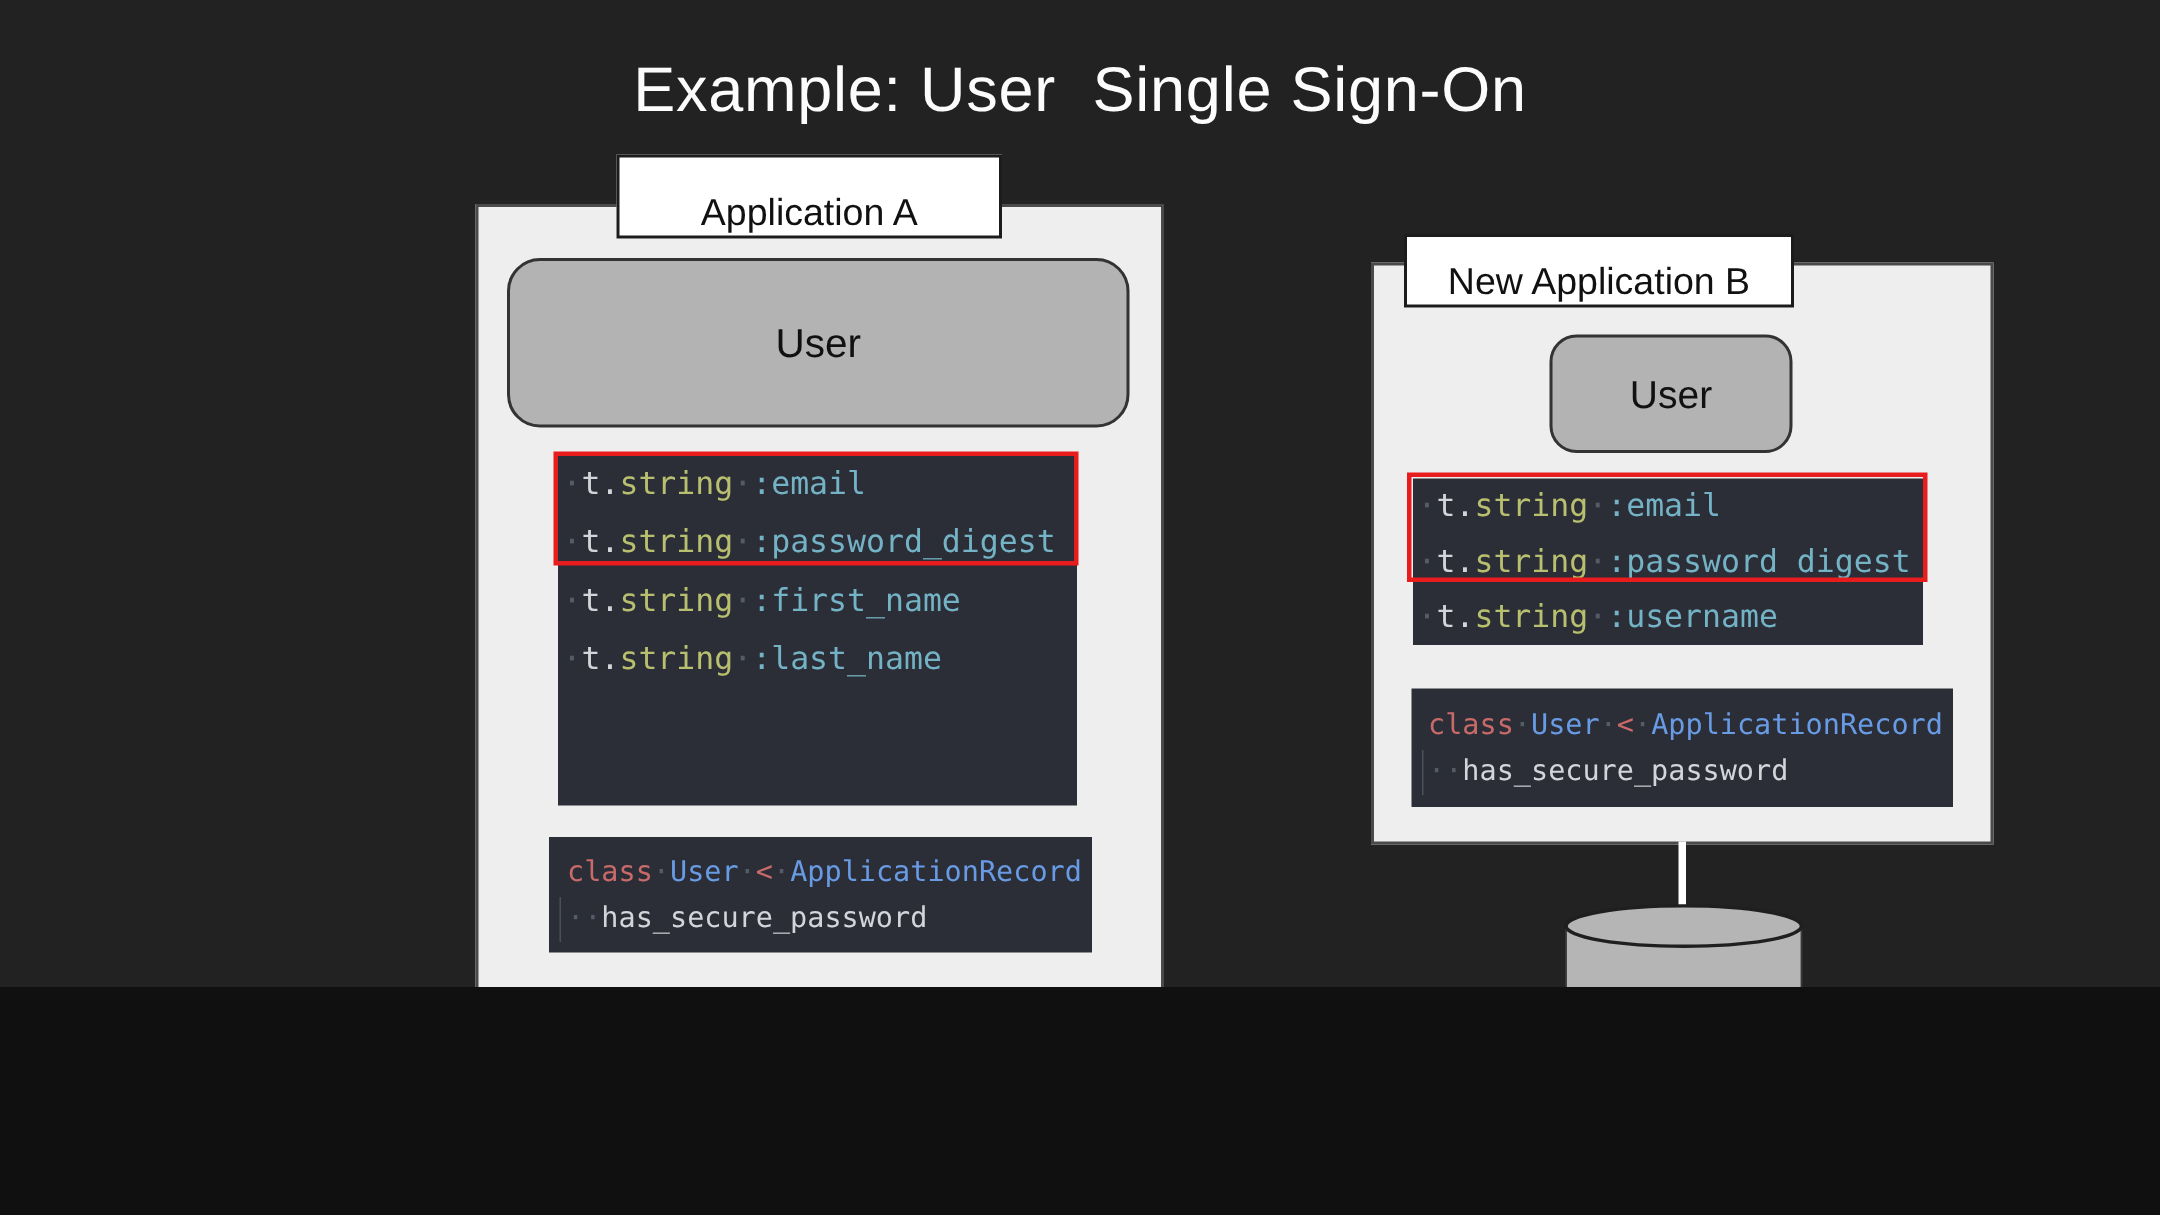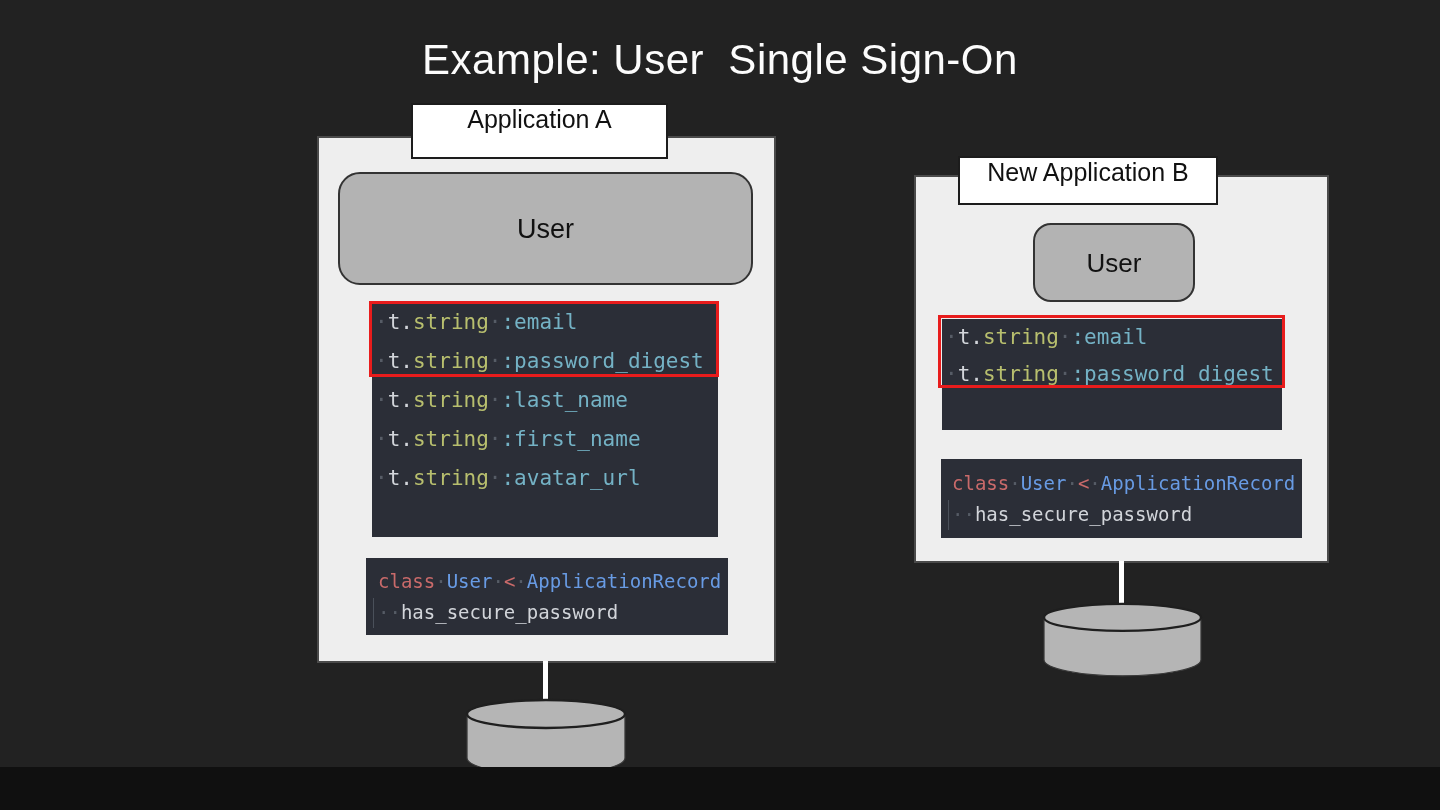--- a/index.html
+++ b/index.html
@@ -1,36 +1,36 @@
 <!DOCTYPE html>
 <html style="--slide_bg: #222222; --title_text: #fcfcfc; --panel_bg: #eeeeee; --panel_border: #4a4a4a; --label_bg: #ffffff; --label_border: #1c1c1c; --label_text: #111111; --model_box_bg: #b3b3b3; --model_box_border: #333333; --model_box_text: #111111; --code_bg: #2b2e37; --code_plain: #d2d5da; --code_method: #b8bf6e; --code_symbol: #74b2c5; --code_keyword: #c96a6a; --code_operator: #c96a6a; --code_class: #689be4; --code_ws: #565c66; --highlight_border: #e81c1c; --connector: #ffffff; --cylinder_fill: #b5b5b5; --cylinder_stroke: #1f1f1f;"><head>
 <meta charset="utf-8">
 <style>
   html,body{margin:0;padding:0;background:#101010;}
   .slide{
-    position:relative;width:1440px;height:767px;overflow:hidden;
+    position:relative;width:1440px;height:658px;overflow:hidden;
     background:var(--slide_bg,#222);
     font-family:"Liberation Sans",sans-serif;
   }
   .slide-title{
     position:absolute;top:36px;left:0;width:100%;
     text-align:center;font-size:42px;letter-spacing:0.5px;
     color:var(--title_text,#fff);white-space:pre;
   }
   .panel{
     position:absolute;box-sizing:border-box;
     background:var(--panel_bg,#eee);
     border:2px solid var(--panel_border,#4a4a4a);
   }
   .app-label{
     position:absolute;box-sizing:border-box;
     background:var(--label_bg,#fff);
     border:2px solid var(--label_border,#1c1c1c);
     color:var(--label_text,#111);
-    display:flex;align-items:flex-start;justify-content:center;
+    display:flex;align-items:flex-end;justify-content:center;
     font-size:25px;z-index:5;
   }
   .model-box{
     position:absolute;box-sizing:border-box;
     background:var(--model_box_bg,#b3b3b3);
     border:2px solid var(--model_box_border,#333);
     border-radius:22px;
     display:flex;flex-direction:column;align-items:center;justify-content:center;
     color:var(--model_box_text,#111);
     font-size:27px;line-height:38px;text-align:center;
@@ -75,49 +75,49 @@
   <div class="app-label" style="left:411px;top:103px;width:257px;height:56px;">
     <span>Application A</span>
   </div>
   <div class="model-box" style="left:338px;top:172px;width:415px;height:113px;">
     <div>User</div>
   </div>
 
   <div class="code migration-a">
       <div class="code-line"><span class="tok-ws">·</span><span class="tok-plain">t.</span><span class="tok-method">string</span><span class="tok-ws">·</span><span class="tok-symbol">:email</span></div>
       <div class="code-line"><span class="tok-ws">·</span><span class="tok-plain">t.</span><span class="tok-method">string</span><span class="tok-ws">·</span><span class="tok-symbol">:password_digest</span></div>
+      <div class="code-line"><span class="tok-ws">·</span><span class="tok-plain">t.</span><span class="tok-method">string</span><span class="tok-ws">·</span><span class="tok-symbol">:first_name</span></div>
       <div class="code-line"><span class="tok-ws">·</span><span class="tok-plain">t.</span><span class="tok-method">string</span><span class="tok-ws">·</span><span class="tok-symbol">:last_name</span></div>
-      <div class="code-line"><span class="tok-ws">·</span><span class="tok-plain">t.</span><span class="tok-method">string</span><span class="tok-ws">·</span><span class="tok-symbol">:first_name</span></div>
-      <div class="code-line"><span class="tok-ws">·</span><span class="tok-plain">t.</span><span class="tok-method">string</span><span class="tok-ws">·</span><span class="tok-symbol">:avatar_url</span></div>
     </div>
   <div class="highlight" style="left:369px;top:301px;width:350px;height:76px;"></div>
 
   <div class="code class-a">
     <div class="indent-guide" style="left:7px;top:40px;height:30px;"></div>
   <div class="code-line"><span class="tok-keyword">class</span><span class="tok-ws">·</span><span class="tok-class">User</span><span class="tok-ws">·</span><span class="tok-operator">&lt;</span><span class="tok-ws">·</span><span class="tok-class">ApplicationRecord</span></div>
       <div class="code-line"><span class="tok-ws">··</span><span class="tok-plain">has_secure_password</span></div>
     </div>
 
   <div class="connector" style="left:543px;top:661px;height:41px;"></div>
   <svg class="cylinder" style="left:465px;top:698px;" width="162" height="78" viewBox="0 0 160 78" preserveAspectRatio="none">
     <path class="cyl-body" d="M2,16 L2,60 C2,69 37,76.8 80,76.8 C123,76.8 158,69 158,60 L158,16 Z"></path>
     <ellipse class="cyl-top" cx="80" cy="16" rx="78" ry="14"></ellipse>
   </svg>
 
   <div class="panel" style="left:914px;top:175px;width:415px;height:388px;"></div>
-  <div class="app-label" style="left:958px;top:156px;width:260px;height:49px;">
+  <div class="app-label" style="left:936px;top:156px;width:260px;height:49px;">
     <span>New Application B</span>
   </div>
   <div class="model-box" style="left:1033px;top:223px;width:162px;height:79px;border-radius:18px;font-size:26px;">
     <div>User</div>
   </div>
 
   <div class="code migration-b">
       <div class="code-line"><span class="tok-ws">·</span><span class="tok-plain">t.</span><span class="tok-method">string</span><span class="tok-ws">·</span><span class="tok-symbol">:email</span></div>
       <div class="code-line"><span class="tok-ws">·</span><span class="tok-plain">t.</span><span class="tok-method">string</span><span class="tok-ws">·</span><span class="tok-symbol">:password_digest</span></div>
+      <div class="code-line"><span class="tok-ws">·</span><span class="tok-plain">t.</span><span class="tok-method">string</span><span class="tok-ws">·</span><span class="tok-symbol">:username</span></div>
     </div>
   <div class="highlight" style="left:938px;top:315px;width:347px;height:73px;"></div>
 
   <div class="code class-b">
     <div class="indent-guide" style="left:7px;top:41px;height:30px;"></div>
   <div class="code-line"><span class="tok-keyword">class</span><span class="tok-ws">·</span><span class="tok-class">User</span><span class="tok-ws">·</span><span class="tok-operator">&lt;</span><span class="tok-ws">·</span><span class="tok-class">ApplicationRecord</span></div>
       <div class="code-line"><span class="tok-ws">··</span><span class="tok-plain">has_secure_password</span></div>
     </div>
 
   <div class="connector" style="left:1119px;top:561px;height:44px;"></div>

